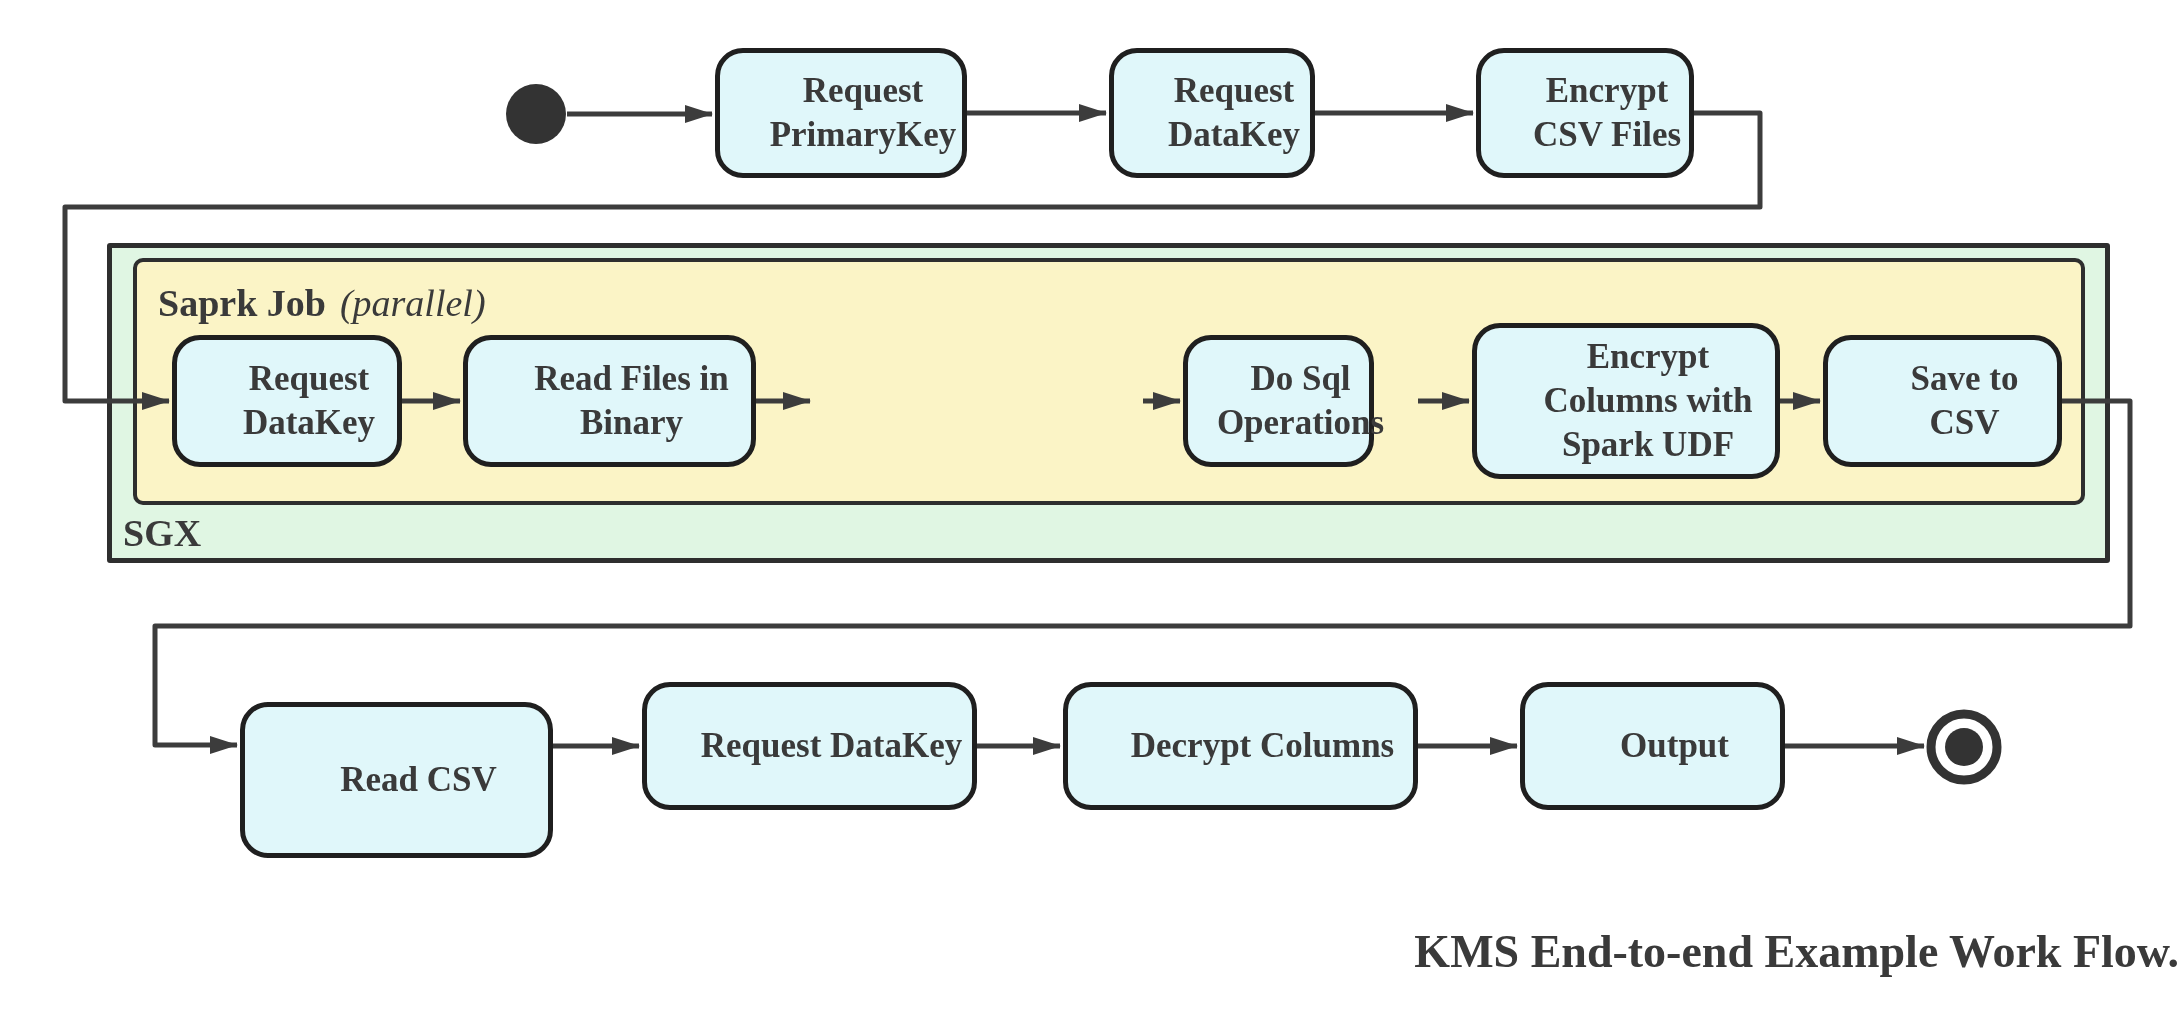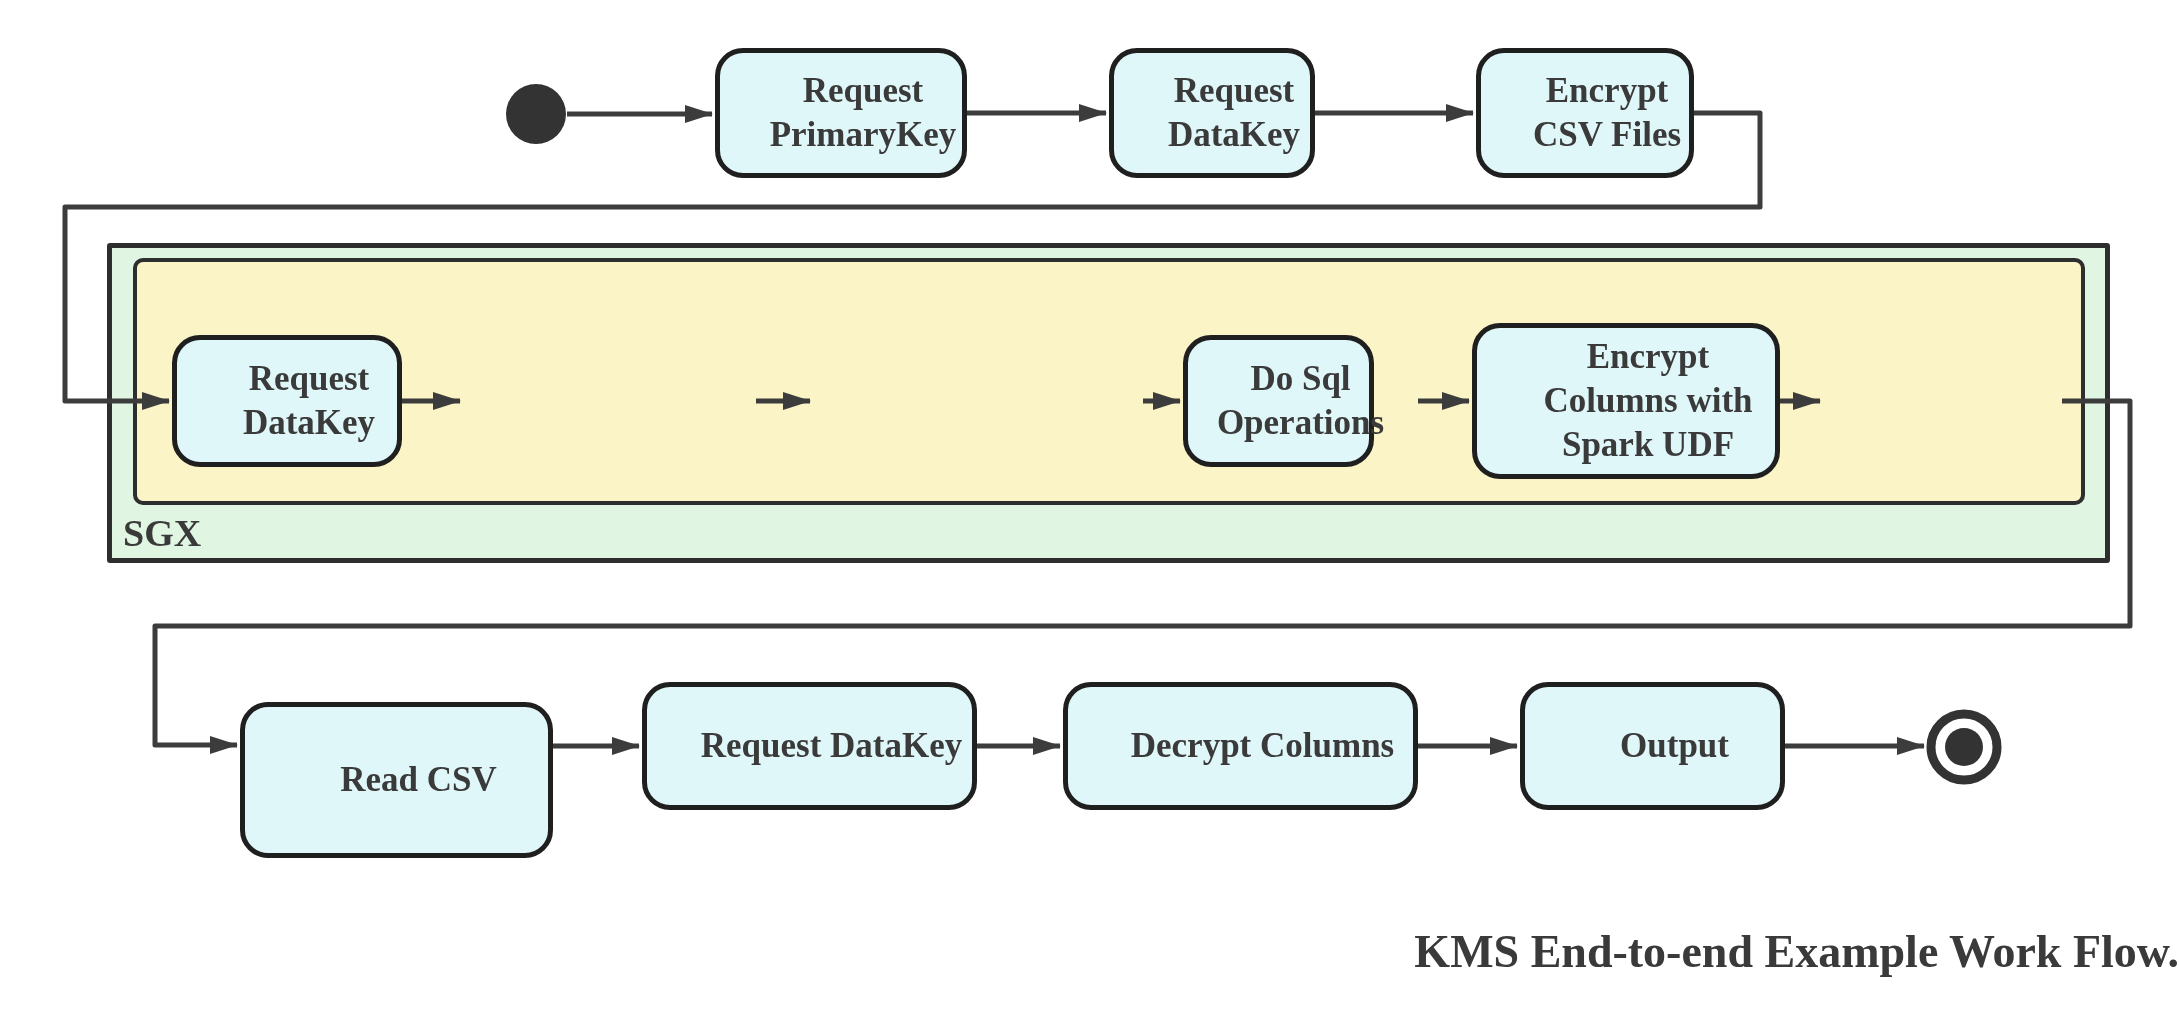--- a/index.html
+++ b/index.html
@@ -51,20 +51,23 @@
     text-align: right; font-weight: bold; font-size: 46px; color: var(--text);
   }
 </style>
 </head>
 <body>
 
 <div id="stage">
 
   <div id="sgx-box" class="container-box"></div>
   <div id="spark-box" class="container-box"></div>
+  <div id="spark-label" class="frame-label">
+    <span>Saprk Job</span><span class="qualifier">(parallel)</span>
+  </div>
   <div id="sgx-label" class="frame-label">SGX</div>
 
   <svg width="2179" height="1036" viewBox="0 0 2179 1036">
     <defs>
       <marker id="arrow" viewBox="0 0 30 22" markerWidth="30" markerHeight="22" refX="28" refY="11" orient="auto" markerUnits="userSpaceOnUse">
         <path class="arrowhead" d="M1,2 L29,11 L1,20 Z"></path>
       </marker>
     </defs>
 
     <circle class="start-dot" cx="536" cy="114" r="30"></circle>
@@ -92,25 +95,28 @@
 
   <div class="node" style="left:715px; top:48px; width:252px; height:130px;">Request
 PrimaryKey</div>
   <div class="node" style="left:1109px; top:48px; width:206px; height:130px;">Request
 DataKey</div>
   <div class="node" style="left:1476px; top:48px; width:218px; height:130px;">Encrypt
 CSV Files</div>
 
   <div class="node" style="left:172px; top:335px; width:230px; height:132px;">Request
 DataKey</div>
+  <div class="node" style="left:463px; top:335px; width:293px; height:132px;">Read Files in
+Binary</div>
   <div class="node" style="left:1183px; top:335px; width:191px; height:132px;">Do Sql
 Operations</div>
   <div class="node" style="left:1472px; top:323px; width:308px; height:156px;">Encrypt
 Columns with
 Spark UDF</div>
+  <div class="node" style="left:1823px; top:335px; width:239px; height:132px;">Save to CSV</div>
 
   <div class="node" style="left:240px; top:682px; width:313px; height:156px;margin-top:20px;">Read CSV</div>
   <div class="node" style="left:642px; top:682px; width:335px; height:128px;">Request DataKey</div>
   <div class="node" style="left:1520px; top:682px; width:265px; height:128px;">Output</div>
   <div class="node" style="left:1063px; top:682px; width:355px; height:128px;">Decrypt Columns</div>
 
   <div id="caption">KMS End-to-end Example Work Flow.</div>
 </div>
 
 </body></html>

